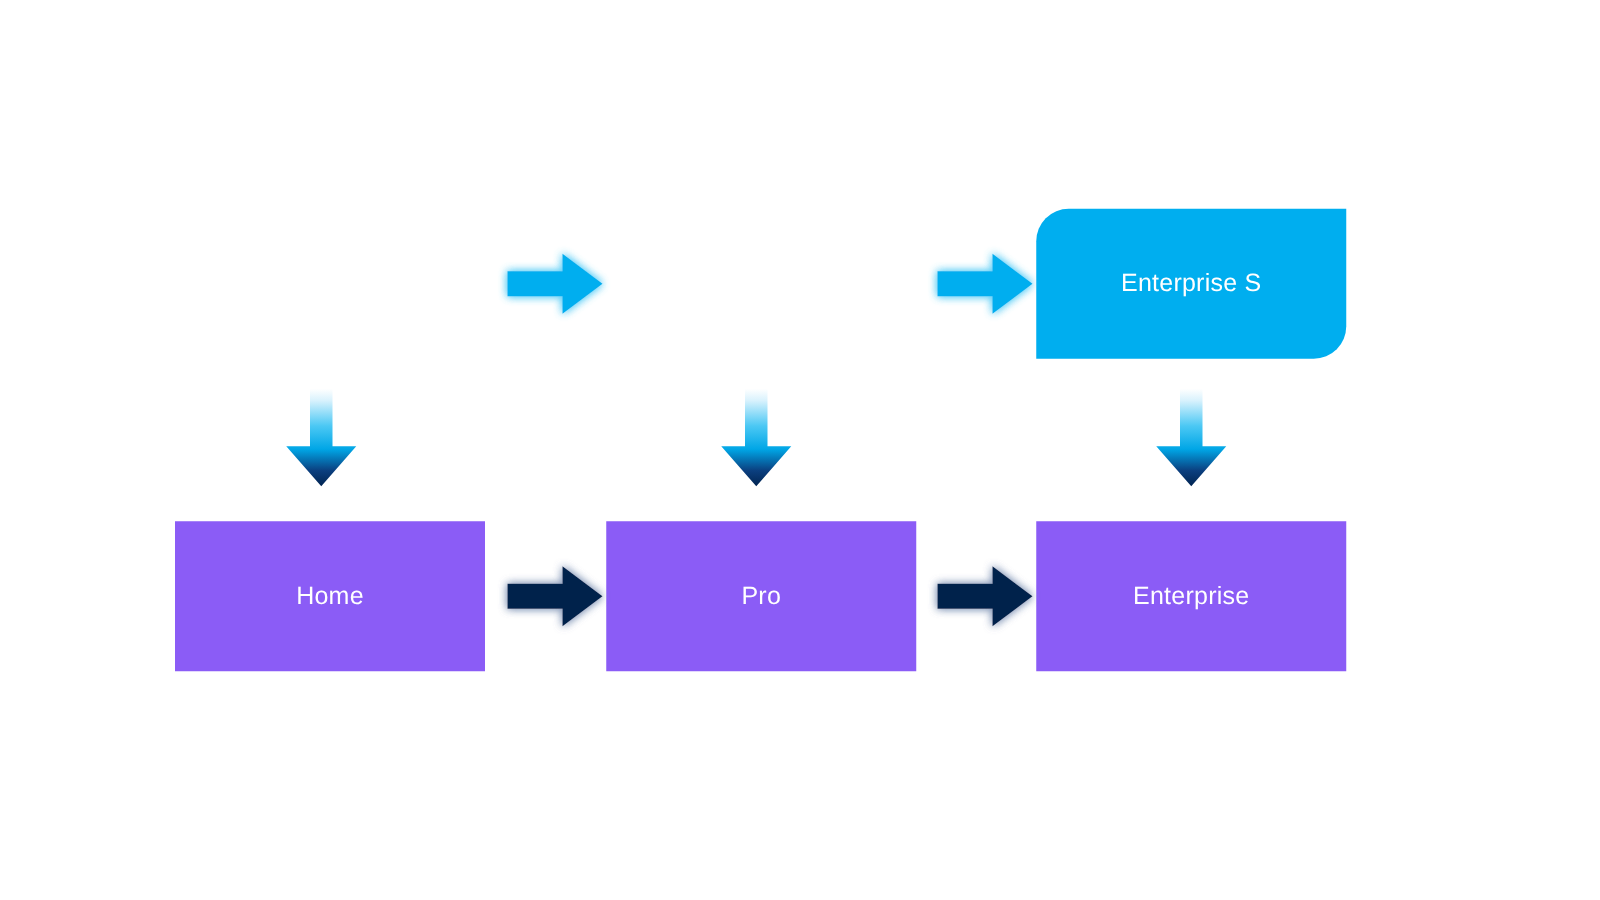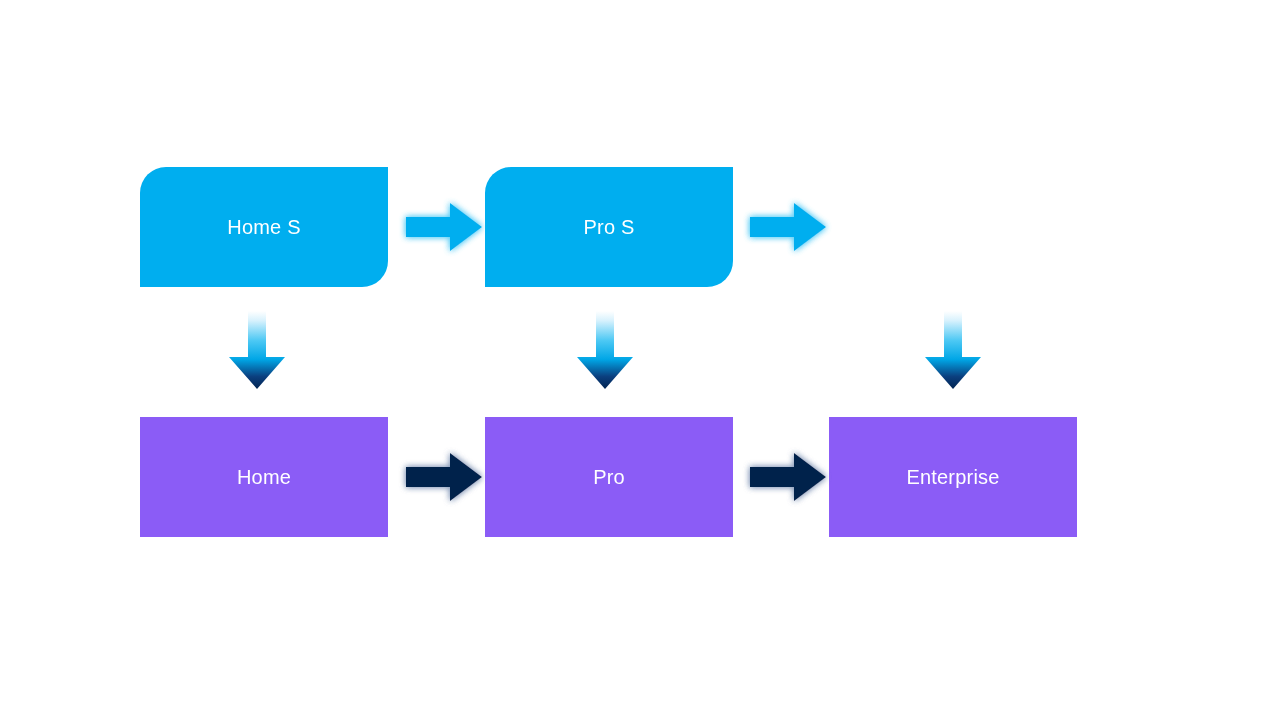--- a/index.html
+++ b/index.html
@@ -137,28 +137,25 @@
         <feComposite in="color" in2="blur" operator="in" result="glow"></feComposite>
         <feMerge>
           <feMergeNode in="glow"></feMergeNode>
           <feMergeNode in="glow"></feMergeNode>
           <feMergeNode in="SourceGraphic"></feMergeNode>
         </feMerge>
       </filter>
     </defs>
   </svg>
 
-  <div class="node tier-top row-top col-1">
-    <span class="node-label">Home S</span>
-  </div>
-
-  <div class="node tier-top row-top col-2">
-    <span class="node-label">Pro S</span>
-  </div>
-
+
+
+  <div class="node tier-top row-top col-3">
+    <span class="node-label">Enterprise S</span>
+  </div>
 
   <div class="h-arrow a-1">
     <svg viewBox="0 0 80 56">
       <path d="M2,18 L46,18 L46,4 L78,28 L46,52 L46,38 L2,38 Z" fill="#00AEEF" filter="url(#glowCyan)"></path>
     </svg>
   </div>
 
   <div class="h-arrow a-2">
     <svg viewBox="0 0 80 56">
       <path d="M2,18 L46,18 L46,4 L78,28 L46,52 L46,38 L2,38 Z" fill="#00AEEF" filter="url(#glowCyan)"></path>

